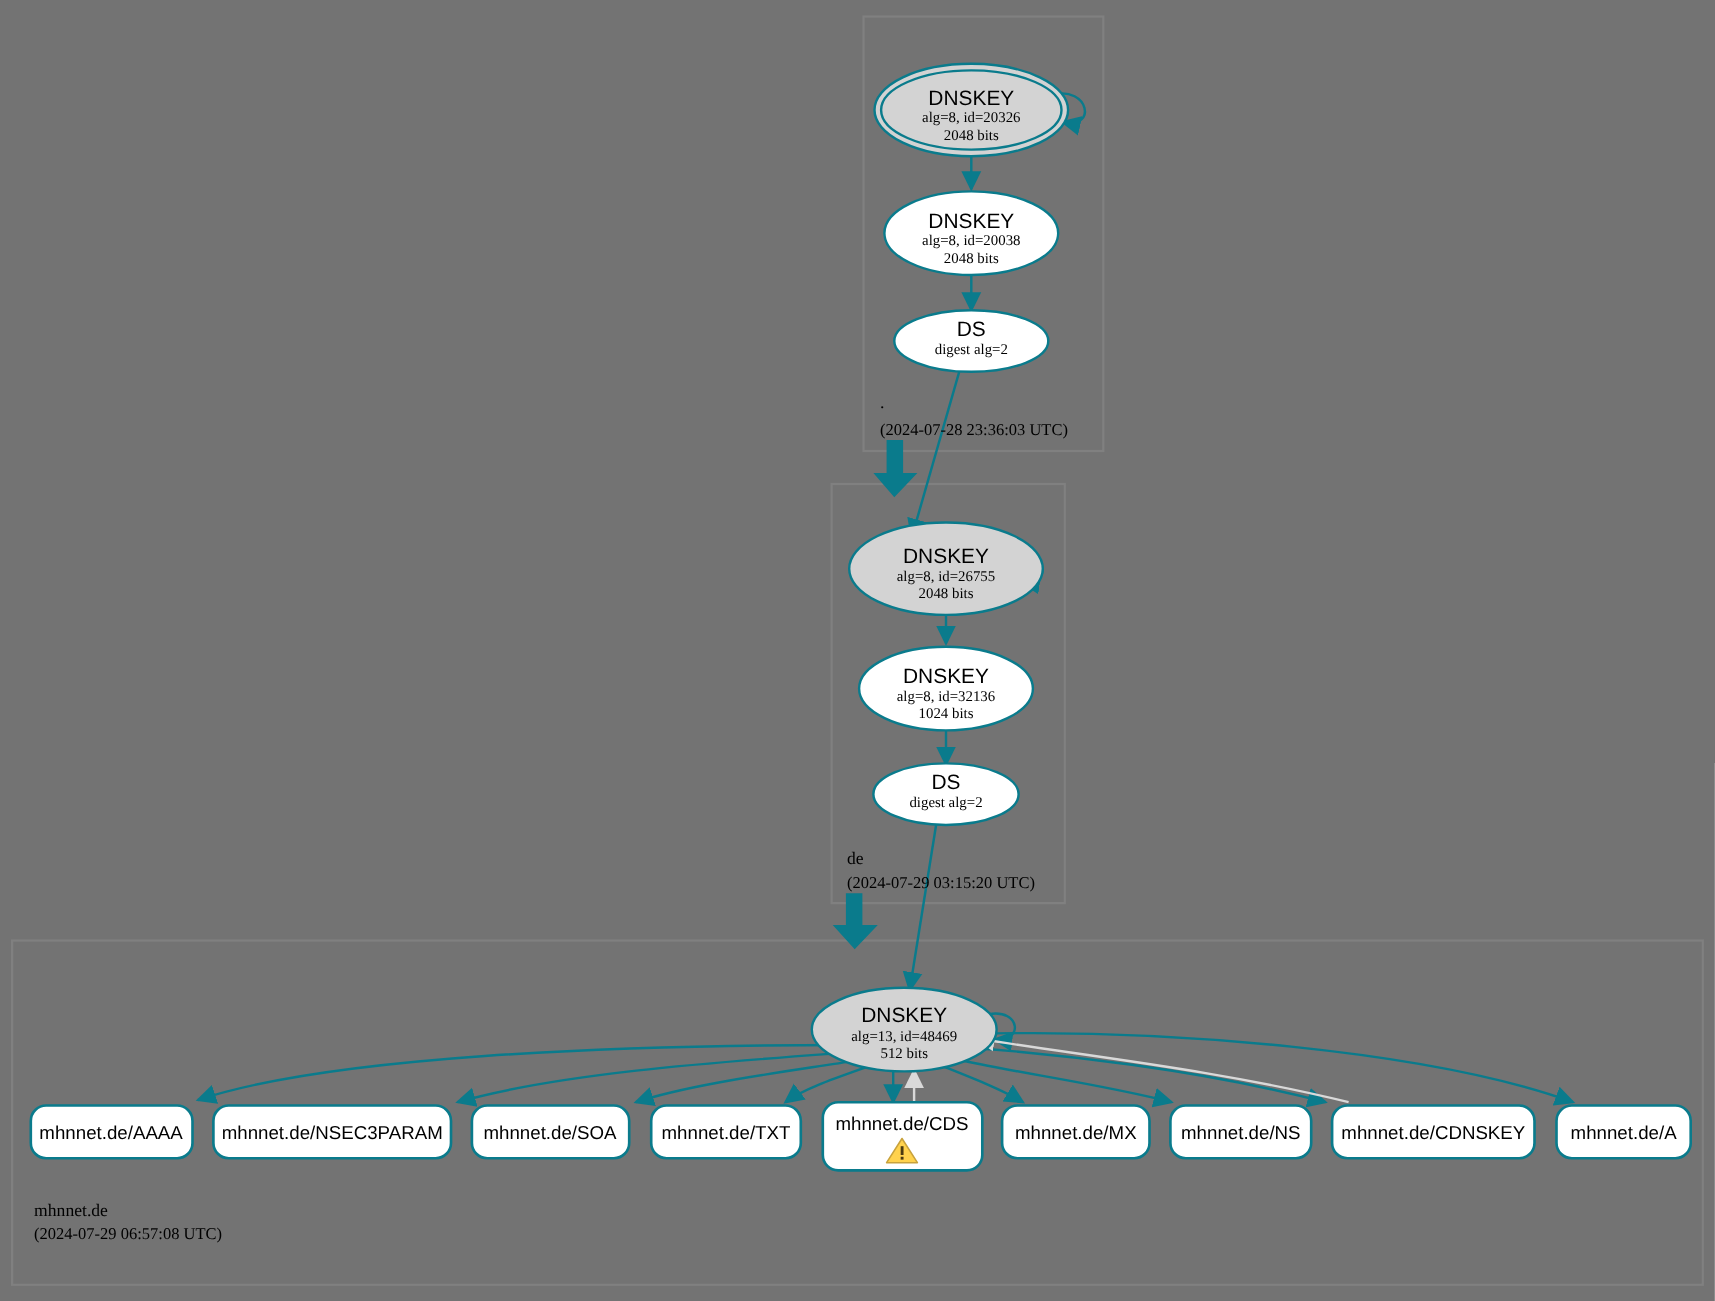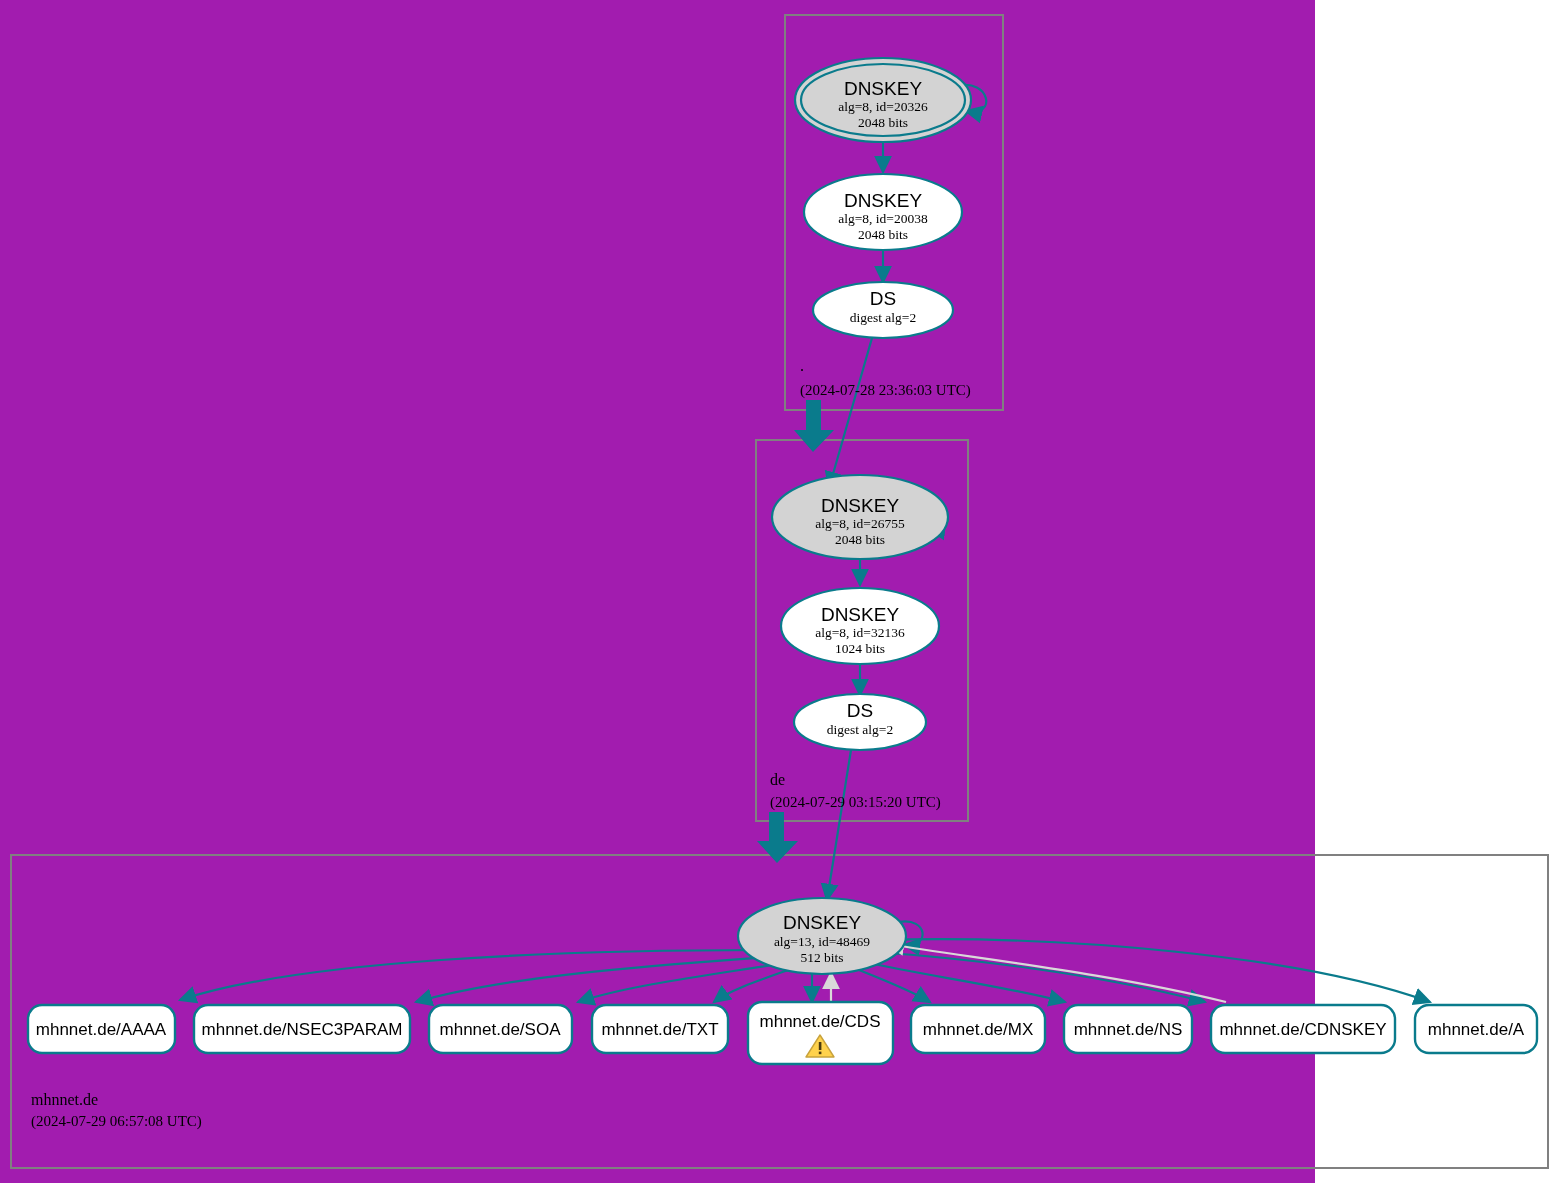--- a/index.html
+++ b/index.html
@@ -1,16 +1,16 @@
 <!DOCTYPE html>
 <html><head>
 <meta charset="utf-8">
 <style>
   html,body{margin:0;padding:0;background:#ffffff;}
-  #root-canvas{position:relative;width:1315px;height:1183px;background:#a21caf;
+  #root-canvas{position:relative;width:1559px;height:1183px;background:#737373;
     font-family:"Liberation Serif", serif;}
   svg{display:block;}
   .zone-box{fill:none;stroke:#808080;stroke-width:2;}
   .node-ell{fill:#ffffff;stroke:#0a7b8c;stroke-width:2.2;}
   .node-ell.secure{fill:#d3d3d3;}
   .rr-box{fill:#ffffff;stroke:#0a7b8c;stroke-width:2.4;}
   .edge{fill:none;stroke:#0a7b8c;stroke-width:2.2;}
   .edge-gray{fill:none;stroke:#d9d9d9;stroke-width:2.2;}
   .edge-thick{fill:#0a7b8c;stroke:none;}
   .t{font-family:"Liberation Sans", sans-serif;fill:#000;}

